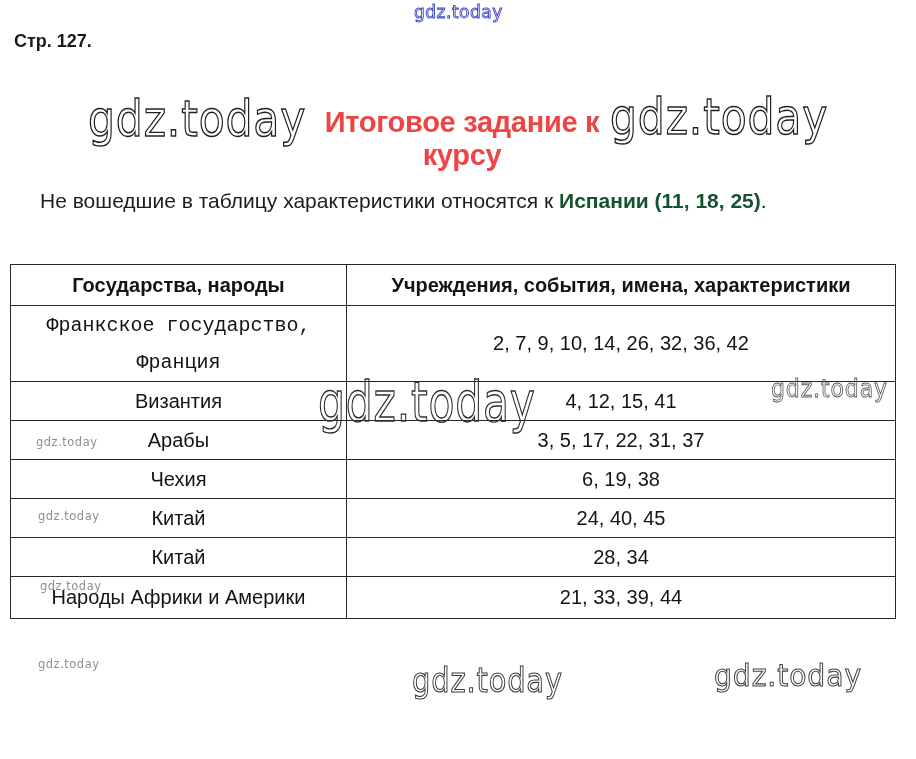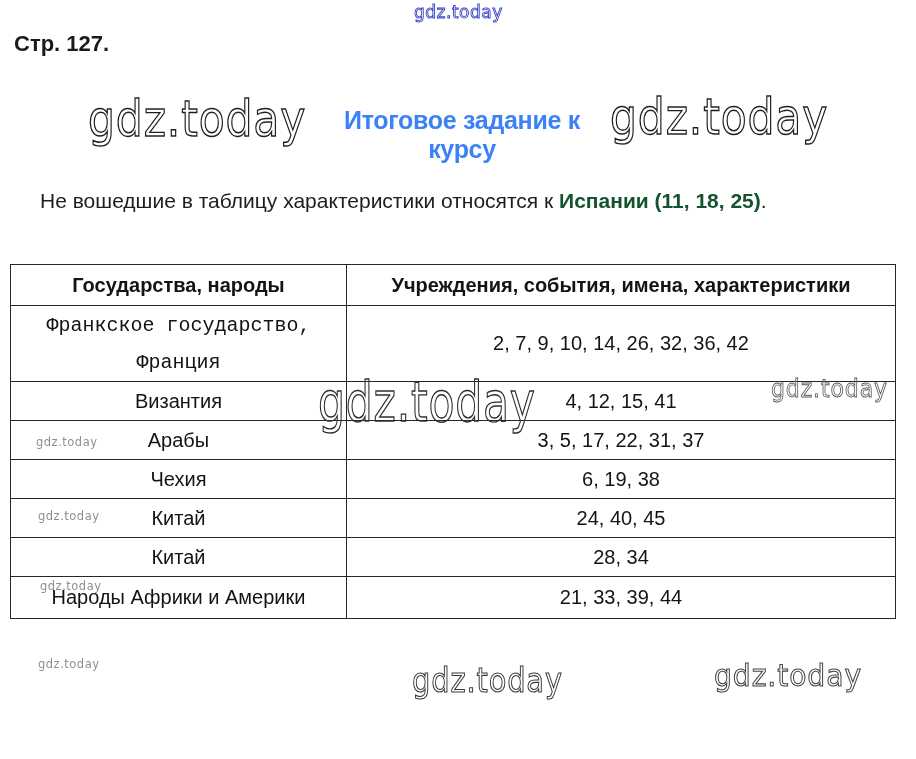--- a/index.html
+++ b/index.html
@@ -40,26 +40,26 @@
                   -webkit-text-stroke-color:#444444;color:#444444;}
   .wm-xs{font-size:11.5px;color:#8f8f8f;letter-spacing:0.5px;
          font-family:"DejaVu Sans", sans-serif;}
   .wm-xs-1{left:36px;top:437px;}
   .wm-xs-2{left:38px;top:511px;}
   .wm-xs-3{left:40px;top:581px;}
   .wm-xs-4{left:38px;top:659px;}
   
   .page-label{
     position:absolute;left:14px;top:31px;
-    font-size:22px;font-weight:bold;color:#1a1a1a;
+    font-size:18px;font-weight:bold;color:#1a1a1a;
   }
   .page-title{
     position:absolute;left:312px;top:106px;width:300px;
-    font-size:25px;font-weight:bold;text-align:center;
-    letter-spacing:-0.3px;color:#3b82f6;
+    font-size:29px;font-weight:bold;text-align:center;
+    letter-spacing:-0.3px;color:#ef4444;
   }
   .intro{
     position:absolute;left:40px;top:189px;width:850px;
     font-size:21px;color:#1d1d1d;
   }
   .intro b{color:#14532d;}
   
   table.grid{
     position:absolute;left:10px;top:264px;width:886px;
     border-collapse:collapse;table-layout:fixed;z-index:1;

